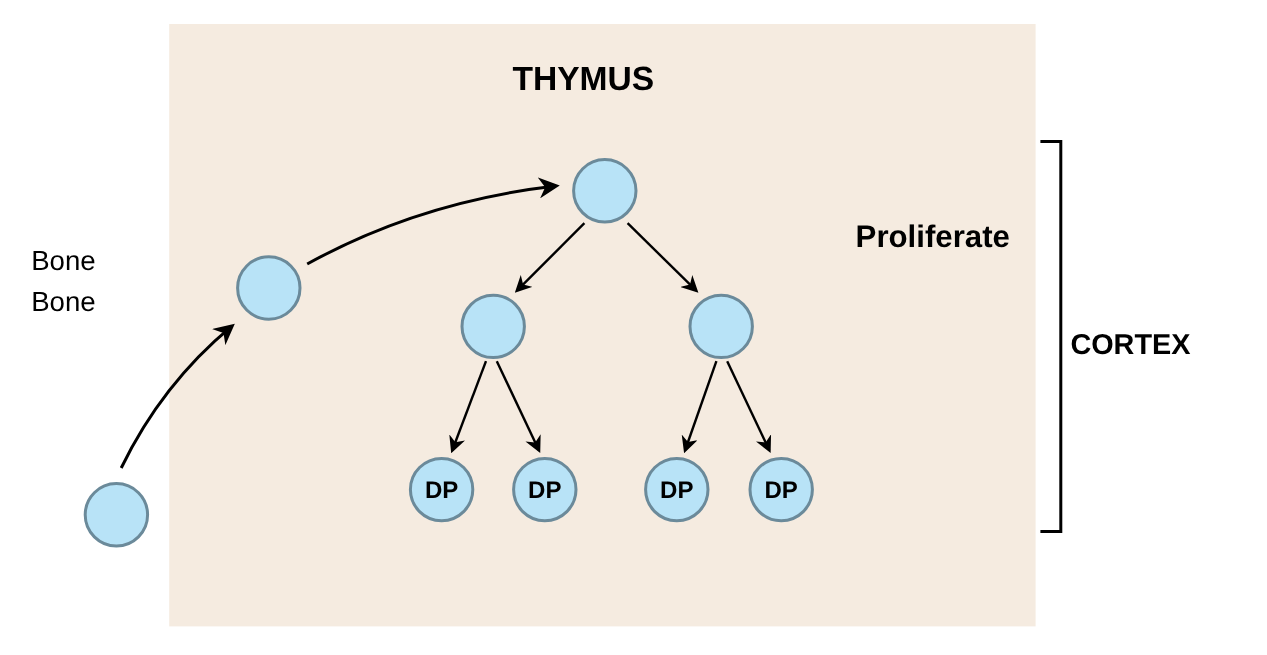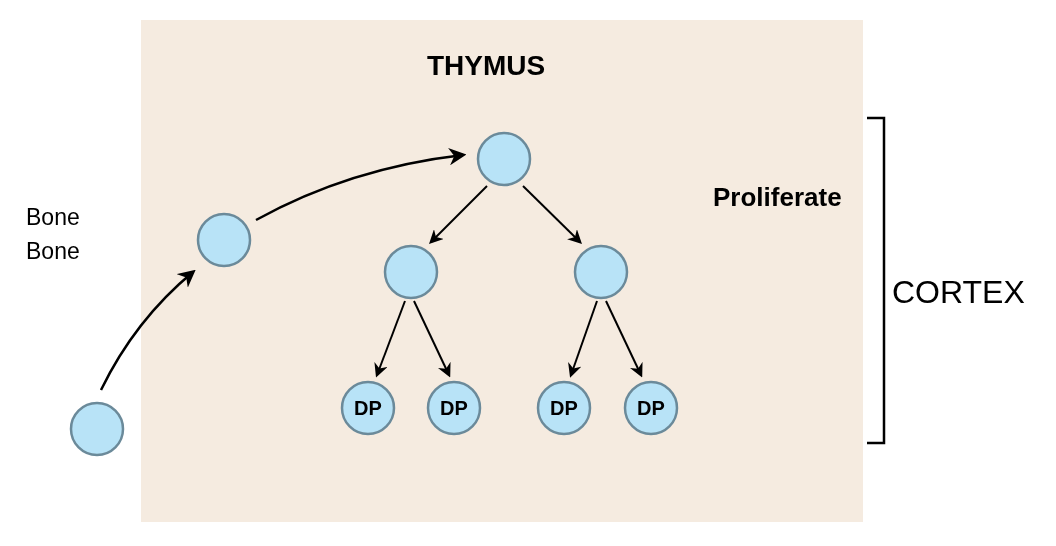--- a/index.html
+++ b/index.html
@@ -3,21 +3,21 @@
 <meta charset="utf-8">
 <style>
   html, body { margin: 0; padding: 0; background: #ffffff; }
   body { width: 1056px; height: 546px; position: relative; overflow: hidden;
          font-family: "Liberation Sans", sans-serif; }
   svg { position: absolute; left: 0; top: 0; }
   .label { position: absolute; color: #000; font-family: "Liberation Sans", sans-serif; }
   .title { font-weight: bold; font-size: 28px; }
   .side-text { font-size: 23px; line-height: 34px; }
   .prolif { font-weight: bold; font-size: 26px; }
-  .cortex { font-weight: normal; font-size: 32px; }
+  .cortex { font-weight: bold; font-size: 24px; }
   .dp { font-weight: bold; font-size: 20px; fill: #000; font-family: "Liberation Sans", sans-serif; }
 </style>
 </head>
 <body>
 
 <div style="position:absolute;left:141px;top:20px;width:722px;height:502px;background:#f5ebe0;"></div>
 
 <svg width="1056" height="546" viewBox="0 0 1056 546">
   <defs>
     <marker id="ah" viewBox="0 0 10 10" refX="8" refY="5" markerWidth="7" markerHeight="7" orient="auto-start-reverse">

